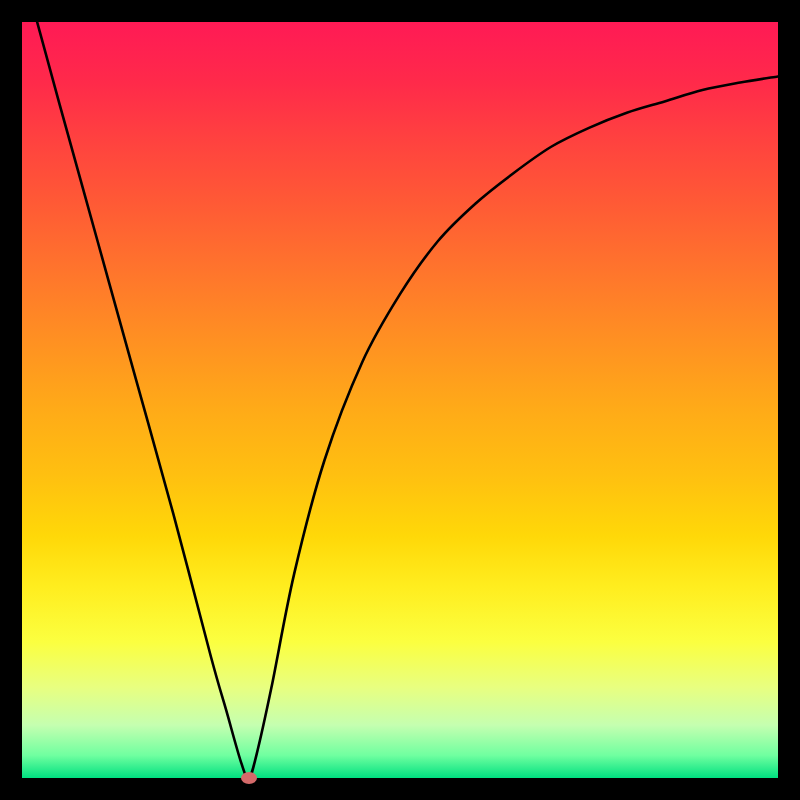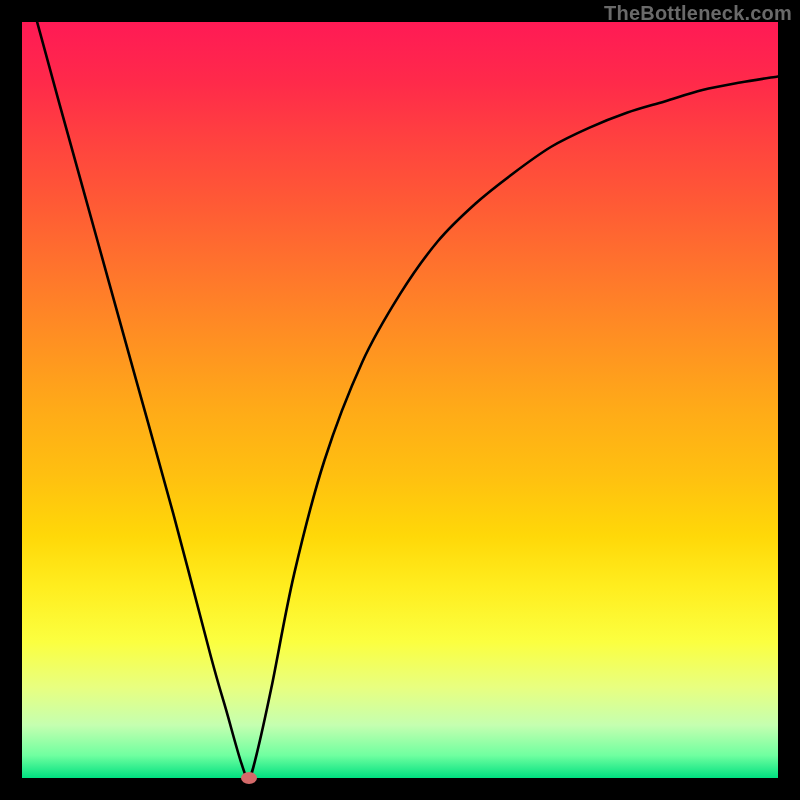--- a/index.html
+++ b/index.html
@@ -62,14 +62,13 @@
 </head>
 <body>
 
 <div class="frame">
   <div class="plot-area">
     <svg class="curve" viewBox="0 0 756 756" preserveAspectRatio="none">
       <path id="curve-path" fill="none" stroke="#000" stroke-width="2.6" stroke-linejoin="round" stroke-linecap="round" d="M 15.120000000000001 0 C 18.900000000000002 13.859999999999994 27.720000000000006 46.61999999999997 37.800000000000004 83.15999999999997 C 47.88 119.69999999999996 63.00000000000001 173.88 75.60000000000001 219.24 C 88.2 264.6 100.79999999999998 309.96 113.39999999999999 355.32 C 126 400.68 138.60000000000002 444.78000000000003 151.20000000000002 491.40000000000003 C 163.8 538.02 180.18 602.28 189 635.04 C 197.82 667.8 199.08 670.32 204.12 687.96 C 209.16 705.6 215.45999999999998 729.54 219.23999999999998 740.88 C 223.01999999999998 752.22 224.27999999999997 757.26 226.79999999999998 756 C 229.32 754.74 230.57999999999998 748.44 234.35999999999999 733.32 C 238.14 718.2 243.18 695.52 249.48000000000002 665.28 C 255.78000000000003 635.04 263.34 589.68 272.15999999999997 551.88 C 280.97999999999996 514.08 291.06000000000006 473.76 302.40000000000003 438.48 C 313.74 403.20000000000005 327.6 367.92 340.2 340.2 C 352.79999999999995 312.47999999999996 365.4 292.31999999999994 378 272.15999999999997 C 390.6 251.99999999999997 403.20000000000005 234.36 415.8 219.24 C 428.4 204.12 440.99999999999994 192.77999999999994 453.59999999999997 181.43999999999994 C 466.2 170.09999999999994 478.80000000000007 160.64999999999992 491.40000000000003 151.19999999999993 C 504 141.74999999999994 516.5999999999999 132.29999999999998 529.1999999999999 124.74000000000001 C 541.8 117.18000000000002 554.4 111.51000000000003 567 105.84000000000003 C 579.6 100.17000000000003 592.2 95.13000000000004 604.8000000000001 90.72000000000003 C 617.4000000000001 86.31000000000002 630 83.16000000000001 642.6 79.38 C 655.2 75.59999999999998 667.8 71.18999999999996 680.4 68.03999999999996 C 693 64.88999999999997 705.5999999999999 62.74800000000001 718.1999999999999 60.48000000000002 C 730.8 58.212000000000025 749.7 55.44000000000002 756 54.432000000000016"></path>
     </svg>
     <div class="dot" id="marker-dot" style="left: 226.8px; top: 756px; background: rgb(212, 106, 106);"></div>
   </div>
-  <div class="watermark">TheBottleneck.com</div>
 </div>
 
 </body></html>

